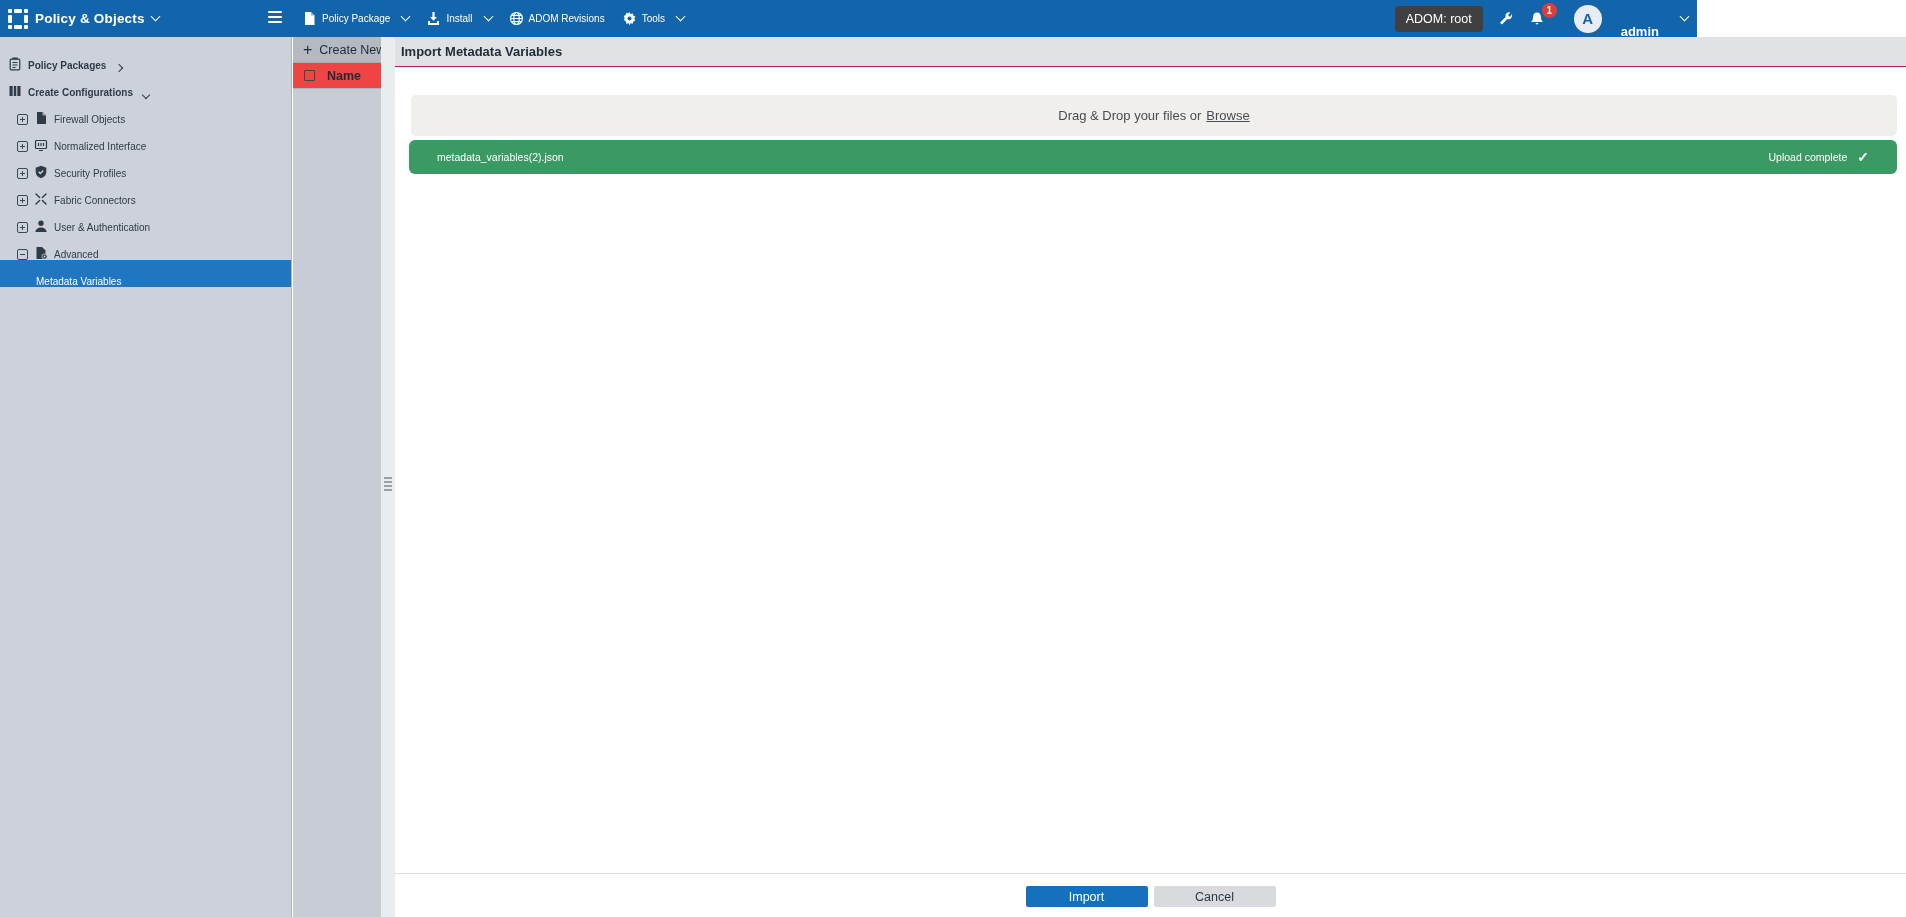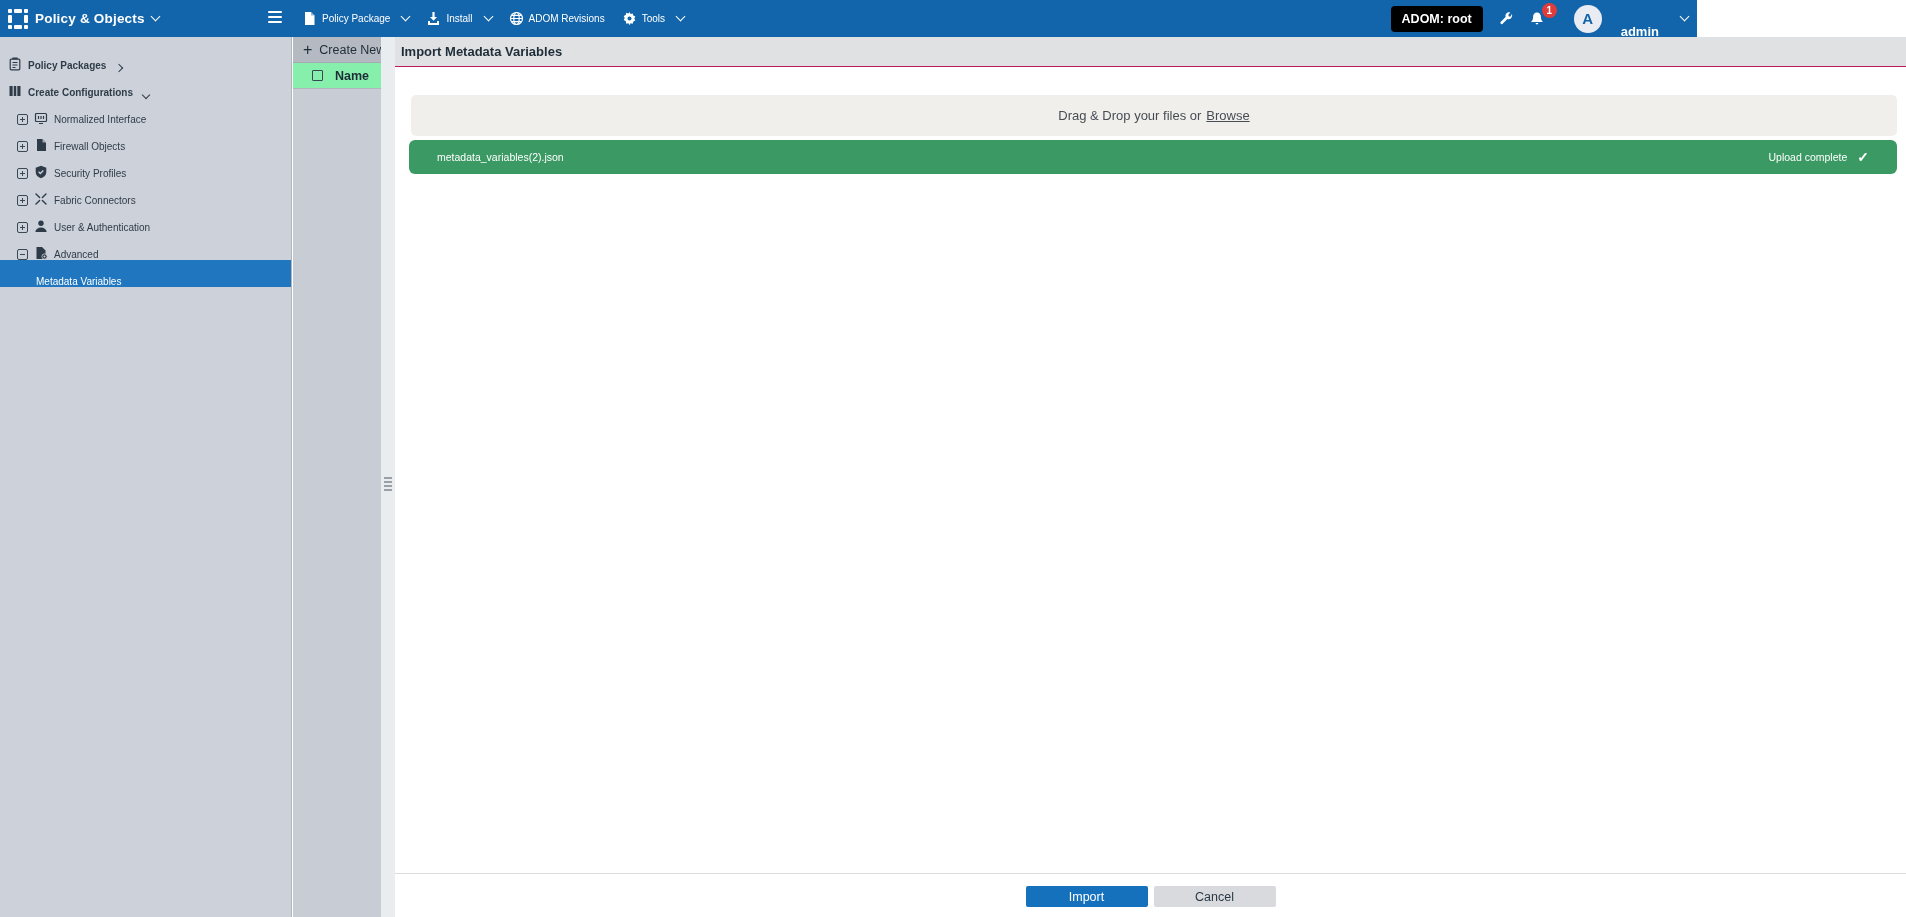--- a/index.html
+++ b/index.html
@@ -21,22 +21,22 @@
   .chev.right { transform:rotate(-45deg); }
   .hamburger { position:absolute; left:268px; top:11px; width:14px; height:14px; cursor:pointer; }
   .hamburger i { display:block; height:2px; background:#fff; margin-bottom:3px; border-radius:1px; }
   .topmenu { position:absolute; left:302px; top:0; height:37px; display:flex;
     align-items:center; gap:17px; }
   .topmenu .mitem { display:flex; align-items:center; gap:5px; font-size:10px; cursor:pointer; }
   .ticon { width:15px; height:15px; display:inline-block; }
   .ticon svg { display:block; width:100%; height:100%; }
   .topright { position:absolute; right:9px; top:0; height:37px; display:flex;
     align-items:center; gap:15px; }
-  .adom-chip { background:#000000; border-radius:4px; height:26px; padding:0 11px;
-    display:flex; align-items:center; font-size:12.5px; font-weight:bold; cursor:pointer; }
+  .adom-chip { background:#404040; border-radius:4px; height:26px; padding:0 11px;
+    display:flex; align-items:center; font-size:12.5px; font-weight:normal; cursor:pointer; }
   .bellwrap { position:relative; display:flex; align-items:center; cursor:pointer; }
   .badge { position:absolute; right:-12px; top:-8px; min-width:15px; height:15px;
     background:#e03c3c; border-radius:8px; font-size:10px; font-weight:bold;
     display:flex; align-items:center; justify-content:center; padding:0 4px; }
   .avatar { width:28px; height:28px; border-radius:50%; background:#e9edf3;
     color:#1264ab; font-weight:bold; font-size:15px; display:flex;
     align-items:center; justify-content:center; margin-left:14px; cursor:pointer; }
   .username { font-size:13px; font-weight:bold; margin-left:4px; cursor:pointer;margin-top:26px; }
 
   
@@ -59,22 +59,22 @@
   .srow.selected { background:#2177bf; color:#fff; padding-left:36px; }
 
   
   .middle { position:absolute; left:293px; top:37px; width:88px; bottom:0;
     background:#c8cdd5; overflow:hidden; color:#1f2d38; }
   .mid-toolbar { height:26px; background:#b5b9c1; border-bottom:1px solid #a6aab2;
     display:flex; align-items:center; padding-left:10px; gap:7px; cursor:pointer;
     font-size:12.5px; white-space:nowrap; }
   .plusglyph { font-size:16px; font-weight:normal; line-height:1; }
   .plusglyph::before { content:"+"; }
-  .mid-namerow { height:26px; background:#86efac; border-bottom:1px solid #b0b4bc;
-    display:flex; align-items:center; padding-left:19px; gap:12px;
+  .mid-namerow { height:26px; background:#ef4444; border-bottom:1px solid #b0b4bc;
+    display:flex; align-items:center; padding-left:11px; gap:12px;
     font-size:12.5px; font-weight:bold; white-space:nowrap; }
   .checkbox { width:11px; height:11px; border:1.5px solid #3a4854; border-radius:1px;
     background:transparent; cursor:pointer; flex:0 0 auto; }
 
   
   .splitter { position:absolute; left:381px; top:37px; width:14px; bottom:0;
     background:#eaedf0; cursor:col-resize; }
   .grip { position:absolute; left:3px; top:440px; width:8px; }
   .grip i { display:block; height:2px; background:#9aa0a8; margin-bottom:2px; }
 
@@ -211,36 +211,36 @@
           <path stroke="#cdd1d9" stroke-width="1.1" d="M5.2 2v10M8.8 2v10"></path>
         </svg>
     </span>
     <span>Create Configurations</span>
     <span class="chev"></span>
   </div>
 
   <div class="srow child">
     <span class="expbox plus"></span>
     <span class="sicon">
+      <svg viewBox="0 0 14 14">
+          <path fill="#2e3c49" d="M3 1h5.5L12 4.5V13H3z"></path>
+          <path fill="#cdd1d9" d="M8.5 1v3.5H12z" opacity=".7"></path>
+        </svg>
+    </span>
+    <span>Firewall Objects</span>
+  </div>
+  <div class="srow child">
+    <span class="expbox plus"></span>
+    <span class="sicon">
       <svg viewBox="0 0 14 14" fill="none" stroke="#2e3c49" stroke-width="1.2">
         <rect x="1.5" y="2.5" width="11" height="8" rx="1"></rect>
           <path d="M4.5 5v3M7 5v3M9.5 5v3M5 12.5h4"></path>
         </svg>
     </span>
     <span>Normalized Interface</span>
-  </div>
-  <div class="srow child">
-    <span class="expbox plus"></span>
-    <span class="sicon">
-      <svg viewBox="0 0 14 14">
-          <path fill="#2e3c49" d="M3 1h5.5L12 4.5V13H3z"></path>
-          <path fill="#cdd1d9" d="M8.5 1v3.5H12z" opacity=".7"></path>
-        </svg>
-    </span>
-    <span>Firewall Objects</span>
   </div>
   <div class="srow child">
     <span class="expbox plus"></span>
     <span class="sicon">
       <svg viewBox="0 0 14 14">
           <path fill="#2e3c49" d="M7 .8l5.3 2v4.1c0 3.2-2.3 5.2-5.3 6.3-3-1.1-5.3-3.1-5.3-6.3V2.8z"></path>
           <path d="M4.6 6.8l1.7 1.7 3-3" stroke="#cdd1d9" stroke-width="1.3" fill="none"></path>
         </svg>
     </span>
     <span>Security Profiles</span>

